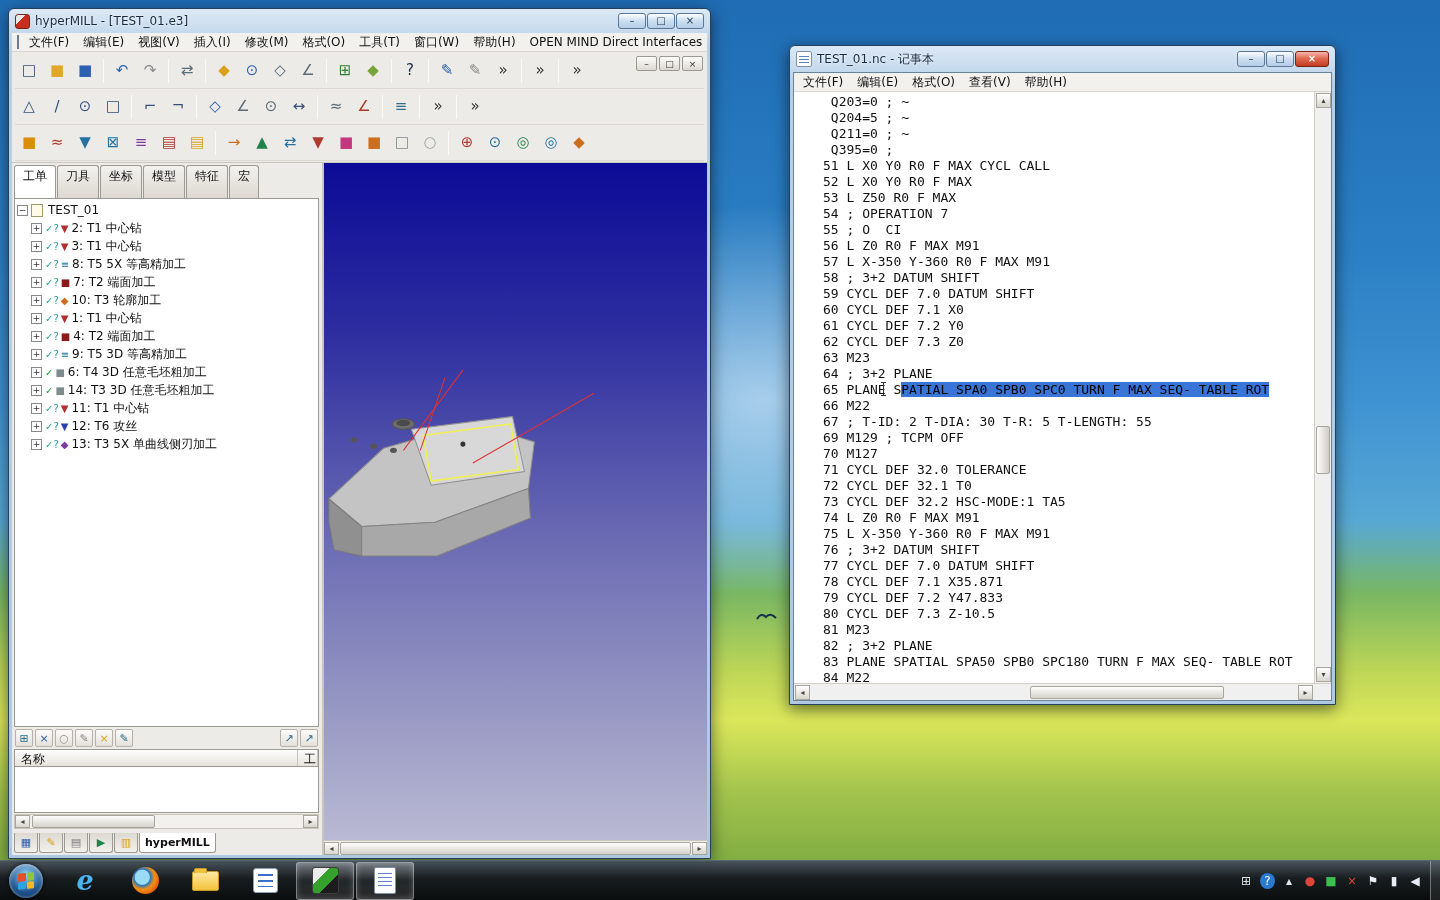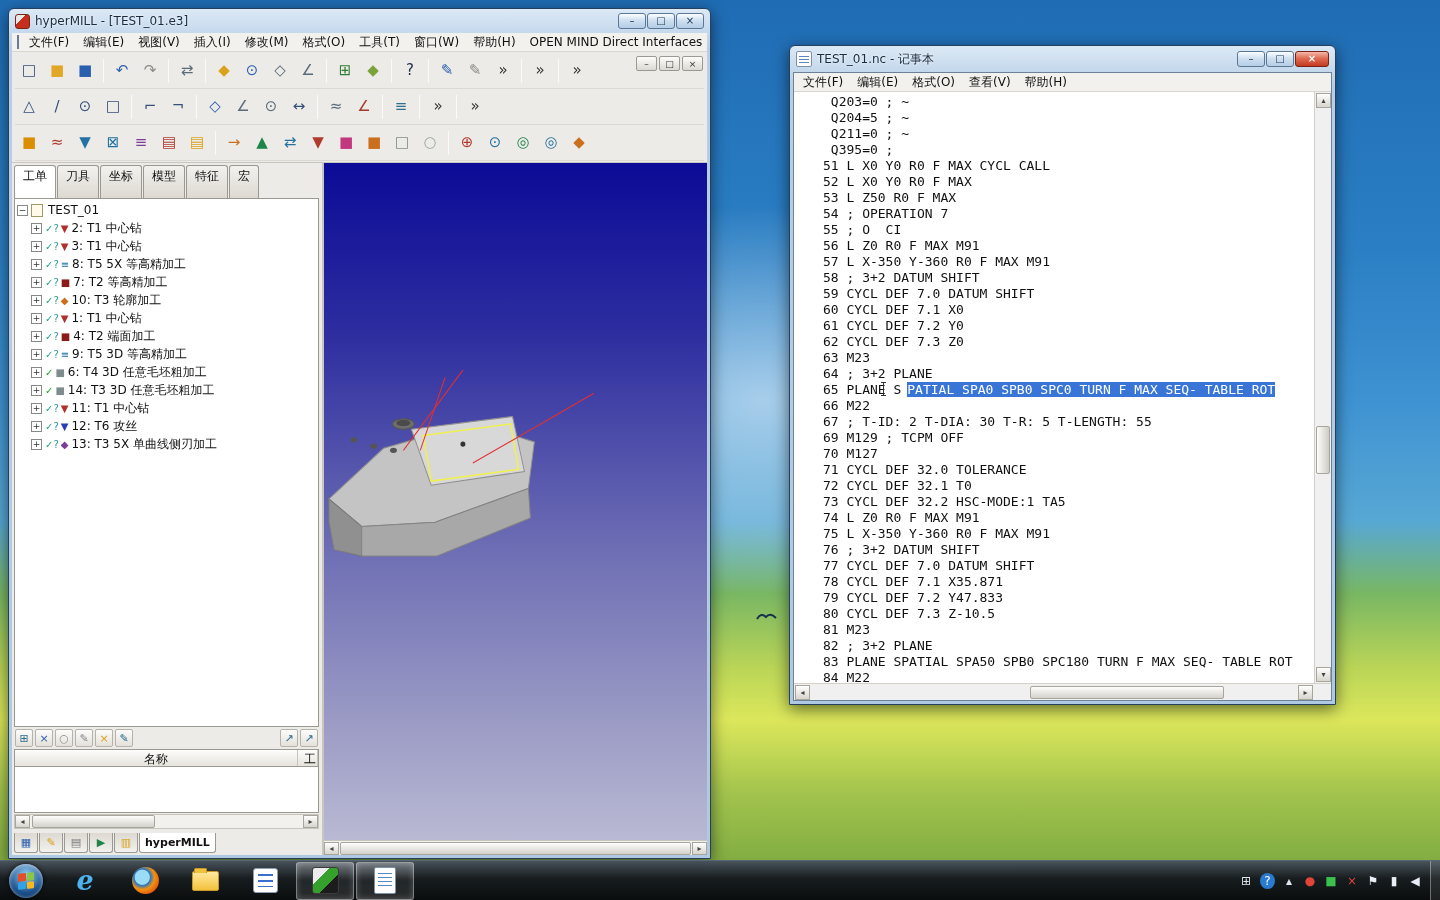--- a/index.html
+++ b/index.html
@@ -48,21 +48,21 @@
   .tree-indent{width:14px;flex:none;}
   .expander{width:11px;height:11px;flex:none;border:1px solid #888;background:#fff;font-size:9px;line-height:9px;text-align:center;color:#333;margin-right:3px;}
   .tree-doc-icon{width:12px;height:13px;background:#fffbe8;border:1px solid #a09a6a;margin-right:3px;flex:none;}
   .tree-mark{font-size:10px;margin-right:2px;flex:none;}
   .tool-glyph{font-size:10px;margin-right:3px;flex:none;}
   .mini-toolbar{height:22px;display:flex;align-items:center;gap:2px;padding:2px 1px;}
   .mini-btn{width:18px;height:18px;border:1px solid #b5b2aa;background:linear-gradient(#fcfcfb,#e4e1da);display:flex;align-items:center;justify-content:center;font-size:11px;border-radius:2px;}
   .mini-right{margin-left:auto;display:flex;gap:2px;}
   .name-header{height:18px;display:flex;border:1px solid #9a9a92;background:linear-gradient(#fdfdfc,#e6e3dc);}
   .name-col{padding:1px 6px;border-right:1px solid #c8c5bd;overflow:hidden;white-space:nowrap;}
-  .name-col:first-child{flex:1;text-align:center;}
+  .name-col:first-child{flex:1;}
   .name-col:last-child{width:20px;}
   .name-body{height:46px;background:#fff;border:1px solid #9a9a92;border-top:none;}
   .hscroll{height:15px;background:#f2f1ee;border:1px solid #c8c5bd;display:flex;align-items:center;margin-top:1px;position:relative;}
   .scroll-arrow{width:15px;height:13px;flex:none;background:linear-gradient(#fefefe,#d8d5ce);border:1px solid #a8a59d;font-size:8px;display:flex;align-items:center;justify-content:center;color:#444;}
   .scroll-track-h{flex:1;position:relative;height:13px;}
   .scroll-thumb-h{position:absolute;top:0;height:13px;background:linear-gradient(#fdfdfc,#d5d2cb);border:1px solid #a8a59d;border-radius:2px;}
   .bottom-tabs{height:24px;display:flex;align-items:flex-end;padding-top:3px;}
   .btab{height:20px;min-width:24px;border:1px solid #9a9a92;border-top:none;background:linear-gradient(#ddd9d1,#f2f1ee);display:flex;align-items:center;justify-content:center;padding:0 5px;font-size:11px;border-radius:0 0 3px 3px;margin-right:1px;}
   .btab.active{background:#fff;font-weight:bold;}
   .viewport{flex:1;position:relative;background:linear-gradient(180deg,#0b0b97 0%,#2e2ea0 25%,#6c6cb4 55%,#9d9dc6 82%,#bdbdd6 100%);min-width:0;}
@@ -72,21 +72,21 @@
 
   
   #np-window{left:789px;top:45px;width:547px;height:660px;}
   #np-window .titlebar{height:26px;}
   .np-app-icon{width:16px;height:16px;background:#fdfdfd;border:1px solid #7d92a8;border-radius:2px;position:relative;}
   .np-app-icon::before{content:"";position:absolute;left:2px;top:4px;right:2px;height:1px;background:#5b86c4;box-shadow:0 3px 0 #5b86c4,0 6px 0 #5b86c4;}
   .np-client{flex:1;display:flex;flex-direction:column;border:1px solid #6b8299;min-height:0;background:#fff;}
   .np-body{flex:1;display:flex;min-height:0;padding-left:24px;}
   .np-text{flex:1;position:relative;overflow:hidden;background:#fff;font-family:"DejaVu Sans Mono","Liberation Mono",monospace;font-size:13px;line-height:16px;padding:2px 0 0 5px;}
   .nc-line{white-space:pre;height:16px;}
-  .nc-sel{background:#3875d6;color:#ffffff;margin-left:6px;}
+  .nc-sel{background:#3875d6;color:#000000;}
   .vscroll{width:17px;flex:none;background:#f0f0f0;border-left:1px solid #d4d0c8;display:flex;flex-direction:column;}
   .vscroll .scroll-arrow,.np-hscroll .scroll-arrow{width:15px;height:15px;margin:1px;}
   .scroll-track-v{flex:1;position:relative;}
   .scroll-thumb-v{position:absolute;left:1px;right:1px;background:linear-gradient(90deg,#fdfdfc,#cfccc5);border:1px solid #a8a59d;border-radius:2px;}
   .np-hscroll-row{height:17px;display:flex;flex:none;border-top:1px solid #d4d0c8;background:#f0f0f0;}
   .np-hscroll{flex:1;display:flex;align-items:center;position:relative;}
   .np-corner{width:17px;flex:none;background:#f0f0f0;}
   .ibeam{position:absolute;width:7px;height:14px;background:linear-gradient(#333,#333) 50% 50%/1px 100% no-repeat;}
   .ibeam::before,.ibeam::after{content:"";position:absolute;left:1px;right:1px;height:1px;background:#333;}
   .ibeam::before{top:0;} .ibeam::after{bottom:0;}
@@ -371,21 +371,21 @@
               <span class="expander">+</span>
               <span class="tree-mark" style="color: rgb(42, 157, 143);">✓?</span>
               <span class="tool-glyph" style="color: rgb(36, 113, 163);">≡</span>
               <span>8: T5 5X 等高精加工</span>
             </div>
             <div class="tree-row">
               <span class="tree-indent"></span>
               <span class="expander">+</span>
               <span class="tree-mark" style="color: rgb(42, 157, 143);">✓?</span>
               <span class="tool-glyph" style="color: rgb(139, 26, 26);">■</span>
-              <span>7: T2 等高精加工</span>
+              <span>7: T2 端面加工</span>
             </div>
             <div class="tree-row">
               <span class="tree-indent"></span>
               <span class="expander">+</span>
               <span class="tree-mark" style="color: rgb(42, 157, 143);">✓?</span>
               <span class="tool-glyph" style="color: rgb(202, 111, 30);">◆</span>
               <span>10: T3 轮廓加工</span>
             </div>
             <div class="tree-row">
               <span class="tree-indent"></span>

